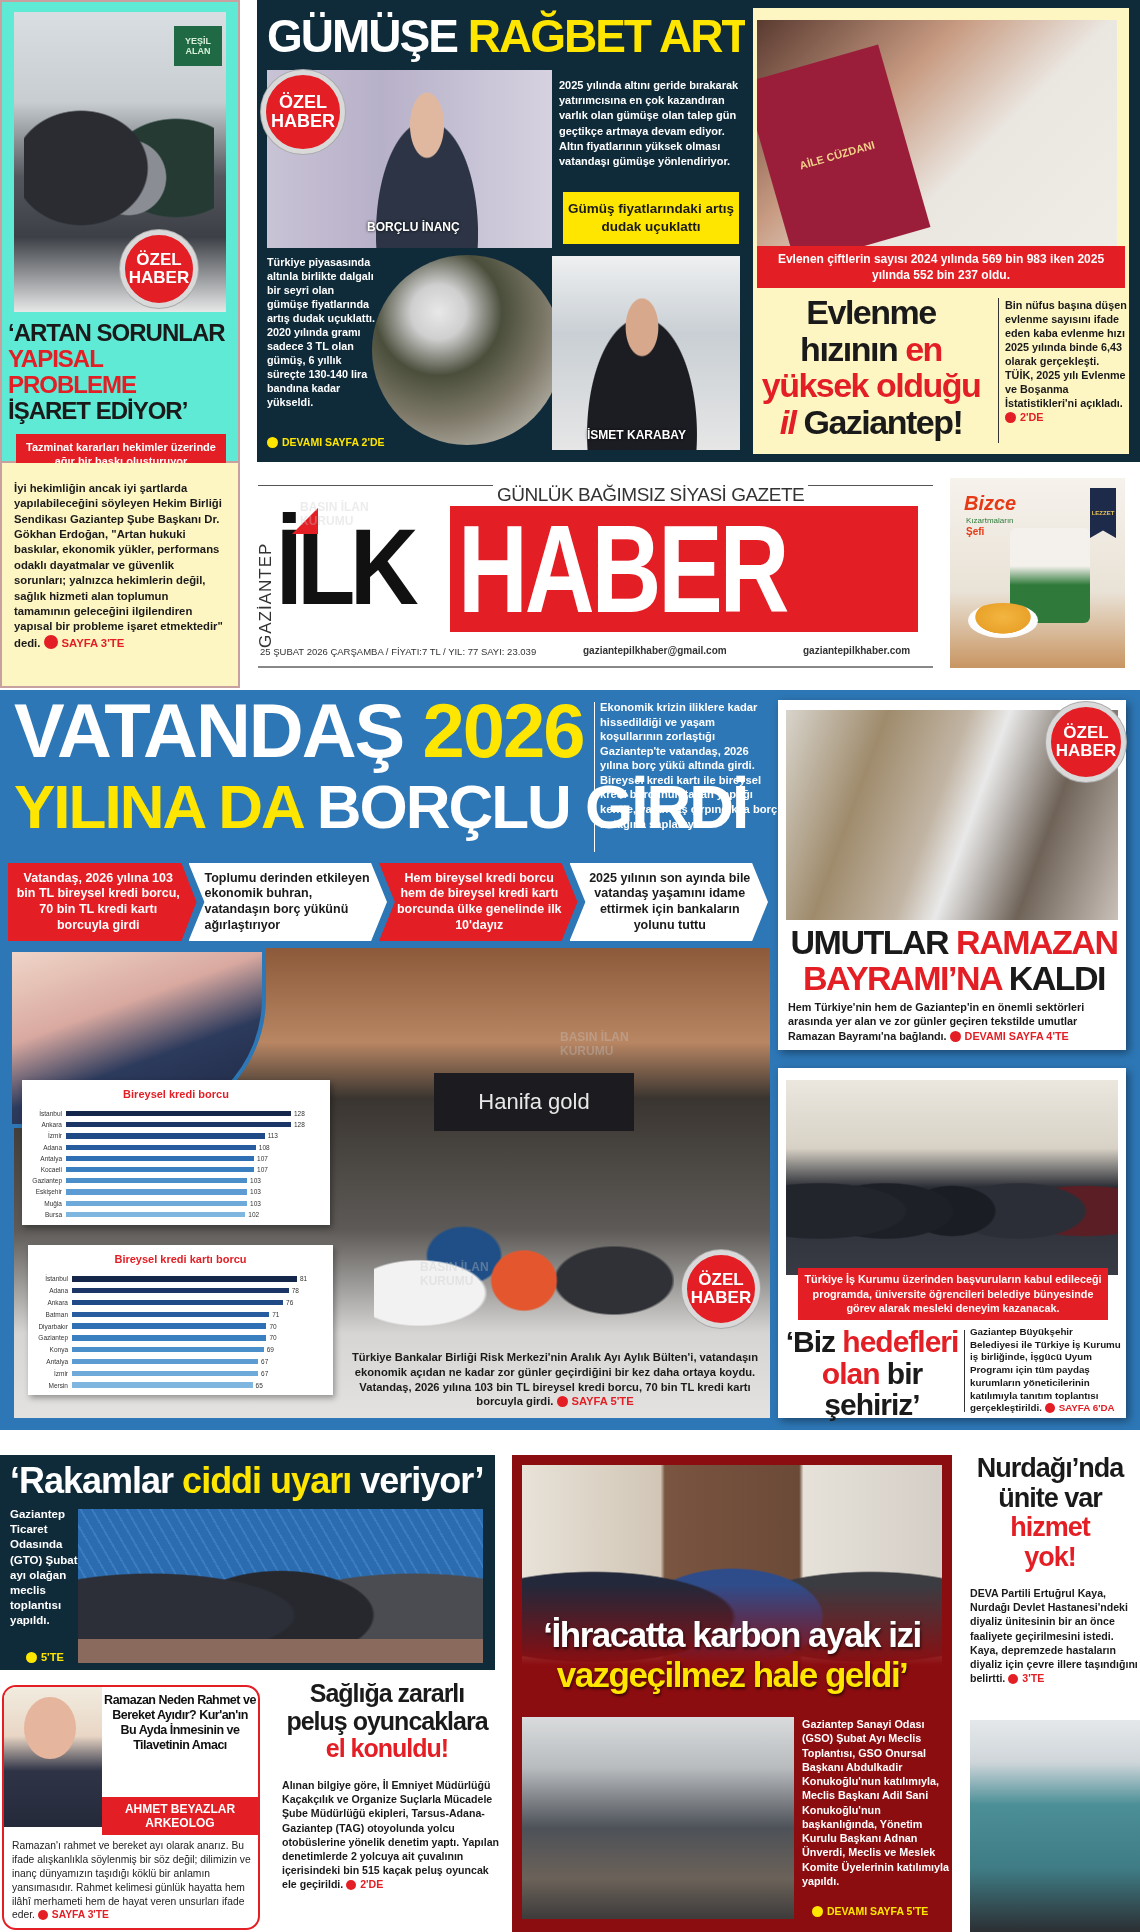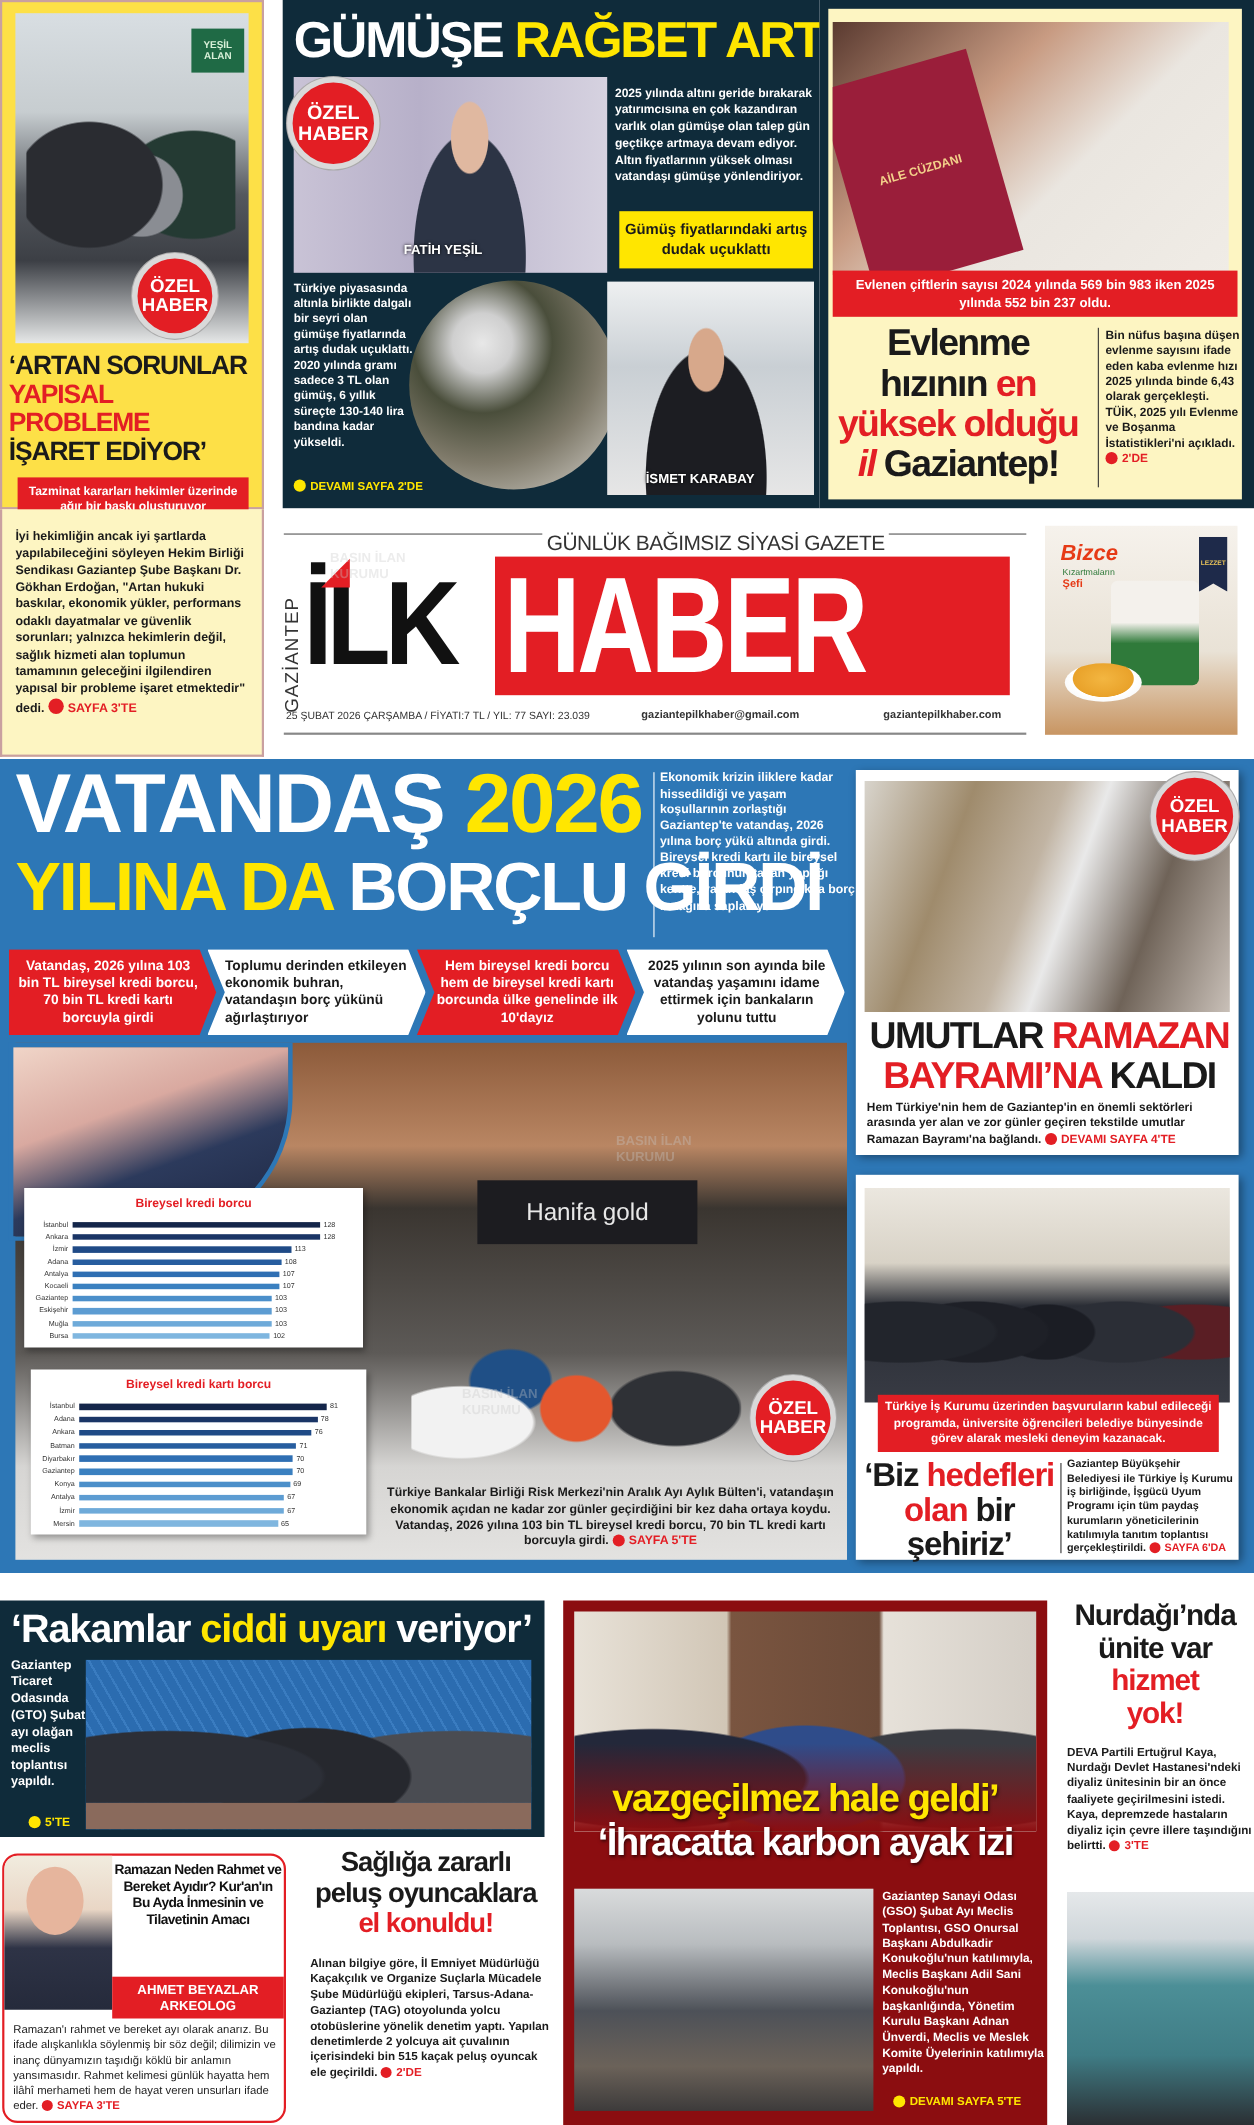--- a/index.html
+++ b/index.html
@@ -9,21 +9,21 @@
   .badge { position: absolute; border-radius: 50%; background: #e31e24; border: 5px solid #d9d9d9; color: #fff; font-weight: 700; text-align: center; display: flex; flex-direction: column; justify-content: center; line-height: 1.05; box-shadow: 0 0 0 1px #aaa; }
   .redbar { position: absolute; background: #e31e24; color: #fff; font-weight: 700; text-align: center; display: flex; align-items: center; justify-content: center; }
   .dot { display: inline-block; width: 14px; height: 14px; border-radius: 50%; background: #e31e24; vertical-align: -2px; margin-right: 4px; }
   .ydot { background: #ffe600; }
   .ref { color: #e31e24; font-weight: 700; white-space: nowrap; }
   .yref { color: #ffe600; font-weight: 700; white-space: nowrap; }
   .bodytxt { font-weight: 700; font-size: 11.5px; line-height: 1.32; }
   .wm { position: absolute; color: rgba(200,200,200,0.35); font-weight: 700; font-size: 12px; pointer-events: none; }
 
   
-  #s-doctor { left: 0; top: 0; width: 240px; height: 463px; background: #fde047; border: 2px solid #c9a0a0; }
+  #s-doctor { left: 0; top: 0; width: 240px; height: 463px; background: #5eead4; border: 2px solid #c9a0a0; }
   
   #s-gumus { left: 257px; top: 0; width: 488px; height: 462px; background: #0f2b3a; }
   
   #s-evlenme { left: 745px; top: 0; width: 395px; height: 462px; background: #0f2b3a; }
   #s-evlenme .inner { position: absolute; left: 8px; top: 8px; width: 376px; height: 446px; background: #fdf5c2; }
   
   #masthead { left: 258px; top: 478px; width: 675px; height: 195px; }
   #ad { left: 950px; top: 478px; width: 175px; height: 190px; background: linear-gradient(180deg,#f6f2ec 0%,#e9e2d6 60%,#c89562 100%); }
   
   #s-main { left: 0; top: 690px; width: 1140px; height: 740px; background: #2d77b6; }
@@ -60,21 +60,21 @@
   </p>
 </div>
 
 <section id="s-gumus" class="abs">
   <div class="abs" style="left:10px;top:6px;width:470px;font-weight:700;font-size:46px;letter-spacing:-2px;white-space:nowrap;line-height:60px;">
     <span style="color:#fff;">GÜMÜŞE</span>
     <span style="color:#ffe600;">RAĞBET ARTIYOR!</span>
   </div>
   <div class="photo" style="left:10px;top:70px;width:285px;height:178px;background:linear-gradient(90deg,#c9c3d6 0%,#b7b0c9 40%,#d6d2e0 100%);">
     <div class="abs" style="left:95px;top:20px;width:130px;height:160px;background:radial-gradient(ellipse at 50% 22%,#e0b8a0 0%,#e0b8a0 18%,transparent 19%),radial-gradient(ellipse at 50% 90%,#2c3445 0%,#2c3445 55%,transparent 56%);"></div>
-    <div class="abs" style="left:100px;top:150px;color:#fff;font-weight:700;font-size:12px;text-shadow:0 0 3px #000;">FATİH YEŞİL</div>
+    <div class="abs" style="left:100px;top:150px;color:#fff;font-weight:700;font-size:12px;text-shadow:0 0 3px #000;">BORÇLU İNANÇ</div>
   </div>
   <div class="badge" style="left:4px;top:70px;width:84px;height:84px;font-size:18px;">
     <span>ÖZEL</span>
       <span>HABER</span>
   </div>
   <p class="abs" style="left:302px;top:78px;width:180px;color:#fff;font-weight:700;font-size:11px;line-height:1.38;">2025 yılında altını geride bırakarak yatırımcısına en çok kazandıran varlık olan gümüşe olan talep gün geçtikçe artmaya devam ediyor. Altın fiyatlarının yüksek olması vatandaşı gümüşe yönlendiriyor.</p>
   <div class="abs" style="left:306px;top:192px;width:176px;height:52px;background:#ffe600;color:#1a1a1a;font-weight:700;font-size:13.5px;line-height:1.3;text-align:center;display:flex;align-items:center;justify-content:center;">Gümüş fiyatlarındaki artış dudak uçuklattı</div>
   <p class="abs" style="left:10px;top:255px;width:110px;color:#fff;font-weight:700;font-size:10.8px;line-height:1.3;">Türkiye piyasasında altınla birlikte dalgalı bir seyri olan gümüşe fiyatlarında artış dudak uçuklattı. 2020 yılında gramı sadece 3 TL olan gümüş, 6 yıllık süreçte 130-140 lira bandına kadar yükseldi.</p>
   <div class="abs yref" style="left:10px;top:436px;font-size:10.5px;"><span class="dot ydot" style="width:11px;height:11px;"></span><span>DEVAMI SAYFA 2'DE</span></div>
   <div class="photo" style="left:115px;top:255px;width:190px;height:190px;border-radius:50%;background:radial-gradient(circle at 35% 30%,#e8e8e8 0%,#cfcfcf 15%,#4a4e3b 35%,#7f7a6a 60%,#d9d6d0 100%);"></div>
@@ -343,22 +343,22 @@
     <span class="ref"><span class="dot" style="width:10px;height:10px;"></span><span>2'DE</span></span>
   </p>
 </section>
 
 <section id="s-gso" class="abs">
   <div class="photo" style="left:10px;top:10px;width:420px;height:200px;background:linear-gradient(90deg,#e8e2d8 0%,#d1c6b6 33%,#7a5540 34%,#6b4a38 66%,#e6e1d9 67%,#d4cec6 100%);">
     <div class="abs" style="left:0;top:40px;width:420px;height:160px;background:radial-gradient(ellipse at 17% 70%,#23283a 0%,#23283a 28%,transparent 29%),radial-gradient(ellipse at 50% 70%,#2f4c8a 0%,#2f4c8a 30%,transparent 31%),radial-gradient(ellipse at 83% 70%,#3a3c42 0%,#3a3c42 28%,transparent 29%);"></div>
     <div class="abs" style="left:0;top:120px;width:420px;height:80px;background:linear-gradient(180deg,transparent,#8b0d10);"></div>
   </div>
   <div class="abs" style="left:10px;top:160px;width:420px;text-align:center;font-weight:700;font-size:35px;line-height:1.15;letter-spacing:-1.5px;white-space:nowrap;text-shadow:1px 2px 3px rgba(0,0,0,0.6);">
+    <div style="color:#fff;">‘İhracatta karbon ayak izi</div>
     <div style="color:#ffe600;">vazgeçilmez hale geldi’</div>
-    <div style="color:#fff;">‘İhracatta karbon ayak izi</div>
   </div>
   <div class="photo" style="left:10px;top:262px;width:272px;height:202px;background:linear-gradient(180deg,#d9dbdc 0%,#b8bcbf 25%,#4d5158 55%,#6b6259 80%,#3d3b3b 100%);"></div>
   <p class="abs" style="left:290px;top:262px;width:148px;color:#fff;font-weight:700;font-size:10.8px;line-height:1.32;">Gaziantep Sanayi Odası (GSO) Şubat Ayı Meclis Toplantısı, GSO Onursal Başkanı Abdulkadir Konukoğlu'nun katılımıyla, Meclis Başkanı Adil Sani Konukoğlu'nun başkanlığında, Yönetim Kurulu Başkanı Adnan Ünverdi, Meclis ve Meslek Komite Üyelerinin katılımıyla yapıldı.</p>
   <div class="abs yref" style="left:300px;top:450px;font-size:10.5px;"><span class="dot ydot" style="width:11px;height:11px;"></span><span>DEVAMI SAYFA 5'TE</span></div>
 </section>
 
 <section id="s-nurdagi" class="abs">
   <div class="abs" style="left:0;top:4px;width:180px;text-align:center;font-weight:700;font-size:27px;line-height:1.1;letter-spacing:-1px;">
     <div style="color:#1a1a1a;">Nurdağı’nda</div>
     <div style="color:#1a1a1a;">ünite var</div>

